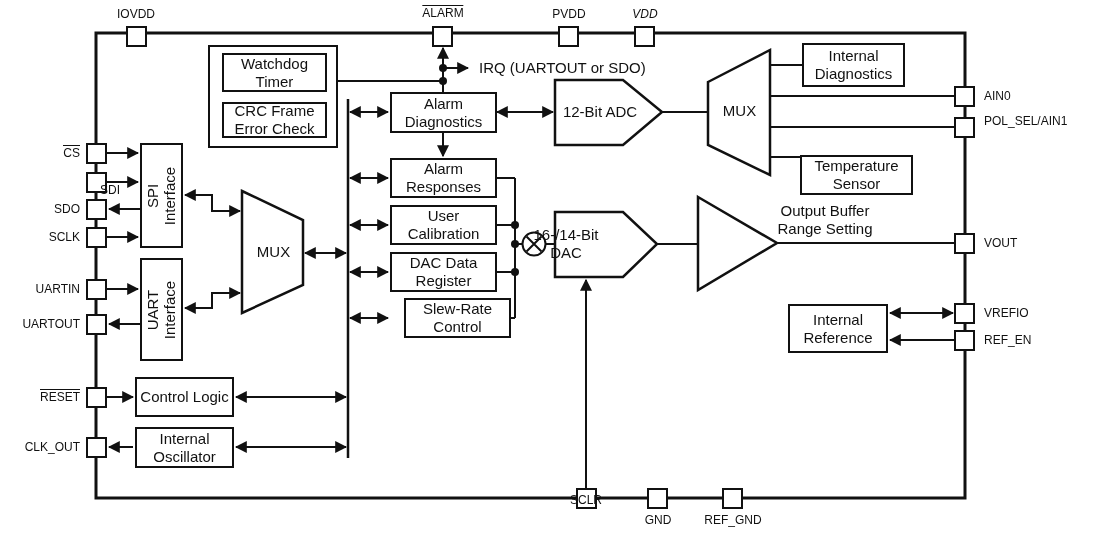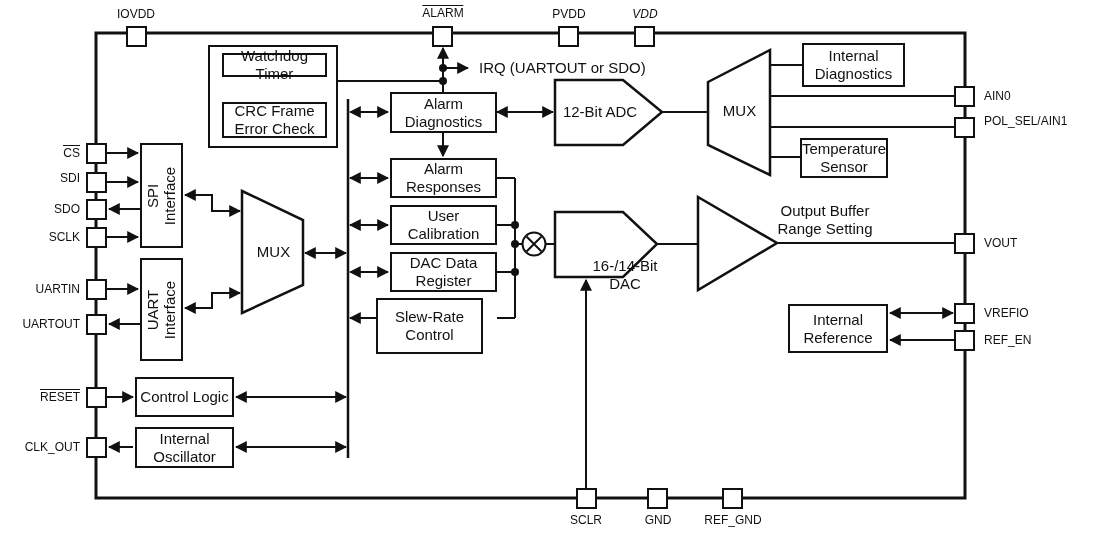--- a/index.html
+++ b/index.html
@@ -95,55 +95,55 @@
     <g fill="#111" stroke="none">
       <circle cx="443" cy="68" r="4"></circle>
       <circle cx="443" cy="81" r="4"></circle>
       <circle cx="515" cy="225" r="4"></circle>
       <circle cx="515" cy="244" r="4"></circle>
       <circle cx="515" cy="272" r="4"></circle>
     </g>
   </svg>
 
   <div class="blk thick" style="left:208px;top:45px;width:130px;height:103px;"></div>
-  <div class="blk" style="left:222px;top:53px;width:105px;height:24px;">Watchdog
+  <div class="blk" style="left:222px;top:53px;width:105px;height:39px;">Watchdog
 Timer</div>
   <div class="blk" style="left:222px;top:102px;width:105px;height:36px;">CRC Frame
 Error Check</div>
 
   <div class="blk" style="left:390px;top:92px;width:107px;height:41px;">Alarm
 Diagnostics</div>
   <div class="blk" style="left:390px;top:158px;width:107px;height:40px;">Alarm
 Responses</div>
   <div class="blk" style="left:390px;top:252px;width:107px;height:40px;">DAC Data
 Register</div>
   <div class="blk" style="left:390px;top:205px;width:107px;height:40px;">User
 Calibration</div>
-  <div class="blk" style="left:376px;top:298px;width:107px;height:56px;">Slew-Rate
+  <div class="blk" style="left:404px;top:298px;width:107px;height:40px;">Slew-Rate
 Control</div>
 
   <div class="blk rot" style="left:140px;top:143px;width:43px;height:105px;"><span>SPI
 Interface</span></div>
   <div class="blk rot" style="left:140px;top:258px;width:43px;height:103px;"><span>UART
 Interface</span></div>
   <div class="blk" style="left:135px;top:377px;width:99px;height:40px;">Control Logic</div>
   <div class="blk" style="left:135px;top:427px;width:99px;height:41px;">Internal
 Oscillator</div>
 
   <div class="blk" style="left:802px;top:43px;width:103px;height:44px;">Internal
 Diagnostics</div>
-  <div class="blk" style="left:800px;top:138px;width:88px;height:40px;">Temperature
+  <div class="blk" style="left:800px;top:155px;width:113px;height:40px;">Temperature
 Sensor</div>
   <div class="blk" style="left:788px;top:304px;width:100px;height:49px;">Internal
 Reference</div>
 
   <div class="blk noborder" style="left:246px;top:240px;width:55px;height:24px;">MUX</div>
   <div class="blk noborder" style="left:712px;top:99px;width:55px;height:24px;">MUX</div>
   <div class="blk noborder" style="left:556px;top:100px;width:88px;height:24px;">12-Bit ADC</div>
-  <div class="blk noborder" style="left:581px;top:226px;width:88px;height:36px;margin-top:31px;">16-/14-Bit
+  <div class="blk noborder" style="left:522px;top:226px;width:88px;height:36px;">16-/14-Bit
 DAC</div>
 
   <div class="ann" style="left:750px;top:202px;width:150px;text-align:center;">Output Buffer
 Range Setting</div>
   <div class="ann" style="left:479px;top:59px;">IRQ (UARTOUT or SDO)</div>
 
   <div class="pin" style="left:126px;top:26px;"></div>
   <div class="pin" style="left:432px;top:26px;"></div>
   <div class="pin" style="left:558px;top:26px;"></div>
   <div class="pin" style="left:634px;top:26px;"></div>
@@ -154,21 +154,21 @@
 
   <div class="pin" style="left:86px;top:143px;"></div>
   <div class="pin" style="left:86px;top:172px;"></div>
   <div class="pin" style="left:86px;top:199px;"></div>
   <div class="pin" style="left:86px;top:227px;"></div>
   <div class="pin" style="left:86px;top:279px;"></div>
   <div class="pin" style="left:86px;top:314px;"></div>
   <div class="pin" style="left:86px;top:387px;"></div>
   <div class="pin" style="left:86px;top:437px;"></div>
   <div class="plabel leftl" style="top:145px;"><span class="ov">CS</span></div>
-  <div class="plabel leftl" style="top:170px;"><span>SDI</span></div>
+  <div class="plabel leftl" style="top:182px;padding-left:40px;"><span>SDI</span></div>
   <div class="plabel leftl" style="top:201px;"><span>SDO</span></div>
   <div class="plabel leftl" style="top:229px;"><span>SCLK</span></div>
   <div class="plabel leftl" style="top:281px;"><span>UARTIN</span></div>
   <div class="plabel leftl" style="top:316px;"><span>UARTOUT</span></div>
   <div class="plabel leftl" style="top:389px;"><span class="ov">RESET</span></div>
   <div class="plabel leftl" style="top:439px;"><span>CLK_OUT</span></div>
 
   <div class="pin" style="left:954px;top:86px;"></div>
   <div class="pin" style="left:954px;top:117px;"></div>
   <div class="pin" style="left:954px;top:233px;"></div>
@@ -176,17 +176,17 @@
   <div class="pin" style="left:954px;top:330px;"></div>
   <div class="plabel" style="left:984px;top:88px;"><span>AIN0</span></div>
   <div class="plabel" style="left:984px;top:113px;"><span>POL_SEL/AIN1</span></div>
   <div class="plabel" style="left:984px;top:235px;"><span>VOUT</span></div>
   <div class="plabel" style="left:984px;top:305px;"><span>VREFIO</span></div>
   <div class="plabel" style="left:984px;top:332px;"><span>REF_EN</span></div>
 
   <div class="pin" style="left:576px;top:488px;"></div>
   <div class="pin" style="left:647px;top:488px;"></div>
   <div class="pin" style="left:722px;top:488px;"></div>
-  <div class="plabel botl" style="left:586px;top:512px;"><span>SCLR</span></div>
+  <div class="plabel botl" style="left:586px;top:492px;"><span>SCLR</span></div>
   <div class="plabel botl" style="left:658px;top:512px;"><span>GND</span></div>
   <div class="plabel botl" style="left:733px;top:512px;"><span>REF_GND</span></div>
 
 </div>
 
 </body></html>

